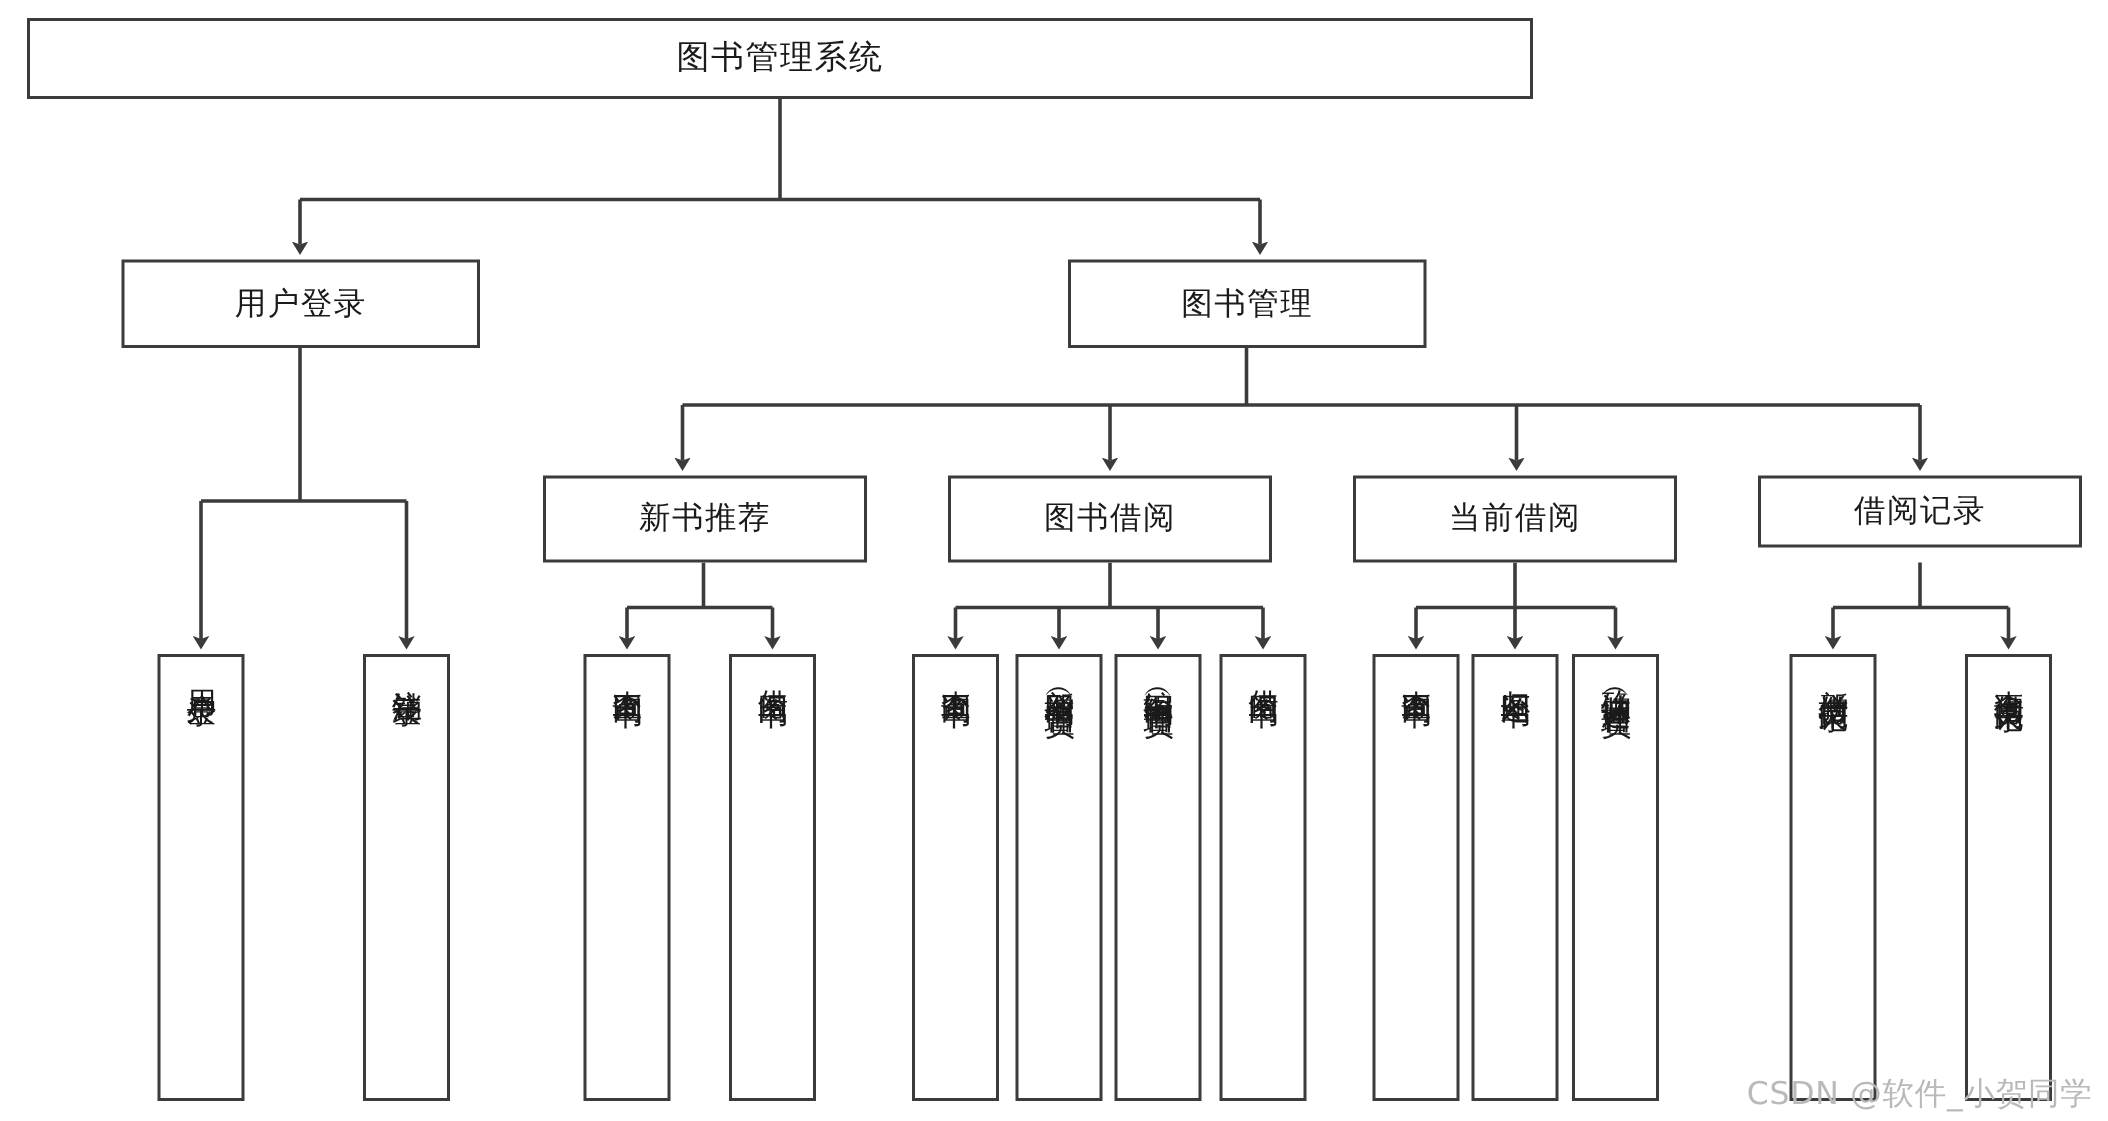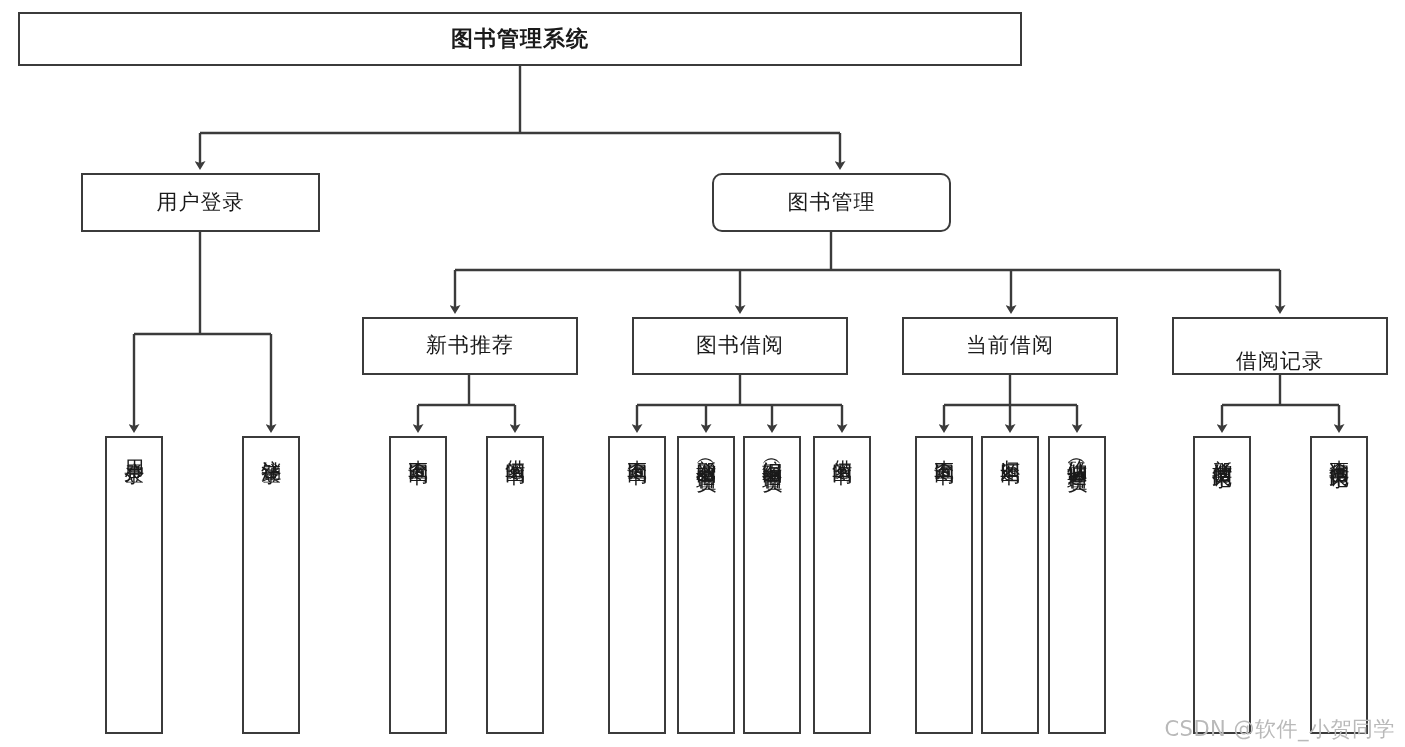--- a/index.html
+++ b/index.html
@@ -104,41 +104,41 @@
       <path d="M1010,405 L1010,426" marker-end="url(#arr)"></path>
       <path d="M1077,405 L1077,426" marker-end="url(#arr)"></path>
 
       <path d="M1280,375 L1280,405"></path>
       <path d="M1222,405 L1339,405"></path>
       <path d="M1222,405 L1222,426" marker-end="url(#arr)"></path>
       <path d="M1339,405 L1339,426" marker-end="url(#arr)"></path>
     </g>
   </svg>
 
-  <div class="node h root" style="left:18px;top:12px;width:1004px;height:54px;font-weight:bold;">
+  <div class="node h root" style="left:18px;top:12px;width:1004px;height:54px;">
     <span>图书管理系统</span>
   </div>
 
   <div class="node h" style="left:81px;top:173px;width:239px;height:59px;">
     <span>用户登录</span>
   </div>
-  <div class="node h" style="left:712px;top:173px;width:239px;height:59px;border-radius:10px;">
+  <div class="node h" style="left:712px;top:173px;width:239px;height:59px;">
     <span>图书管理</span>
   </div>
 
   <div class="node h" style="left:362px;top:317px;width:216px;height:58px;">
     <span>新书推荐</span>
   </div>
   <div class="node h" style="left:632px;top:317px;width:216px;height:58px;">
     <span>图书借阅</span>
   </div>
   <div class="node h" style="left:902px;top:317px;width:216px;height:58px;justify-content:center;">
     <span>当前借阅</span>
   </div>
-  <div class="node h" style="left:1172px;top:317px;width:216px;height:58px;align-items:flex-end;">
+  <div class="node h" style="left:1172px;top:317px;width:216px;height:48px;">
     <span>借阅记录</span>
   </div>
 
   <div class="node v" style="left:105px;top:436px;width:58px;height:298px;">
     <span class="vtxt">用户登录</span>
   </div>
   <div class="node v" style="left:242px;top:436px;width:58px;height:298px;">
     <span class="vtxt">注销登录</span>
   </div>
 

